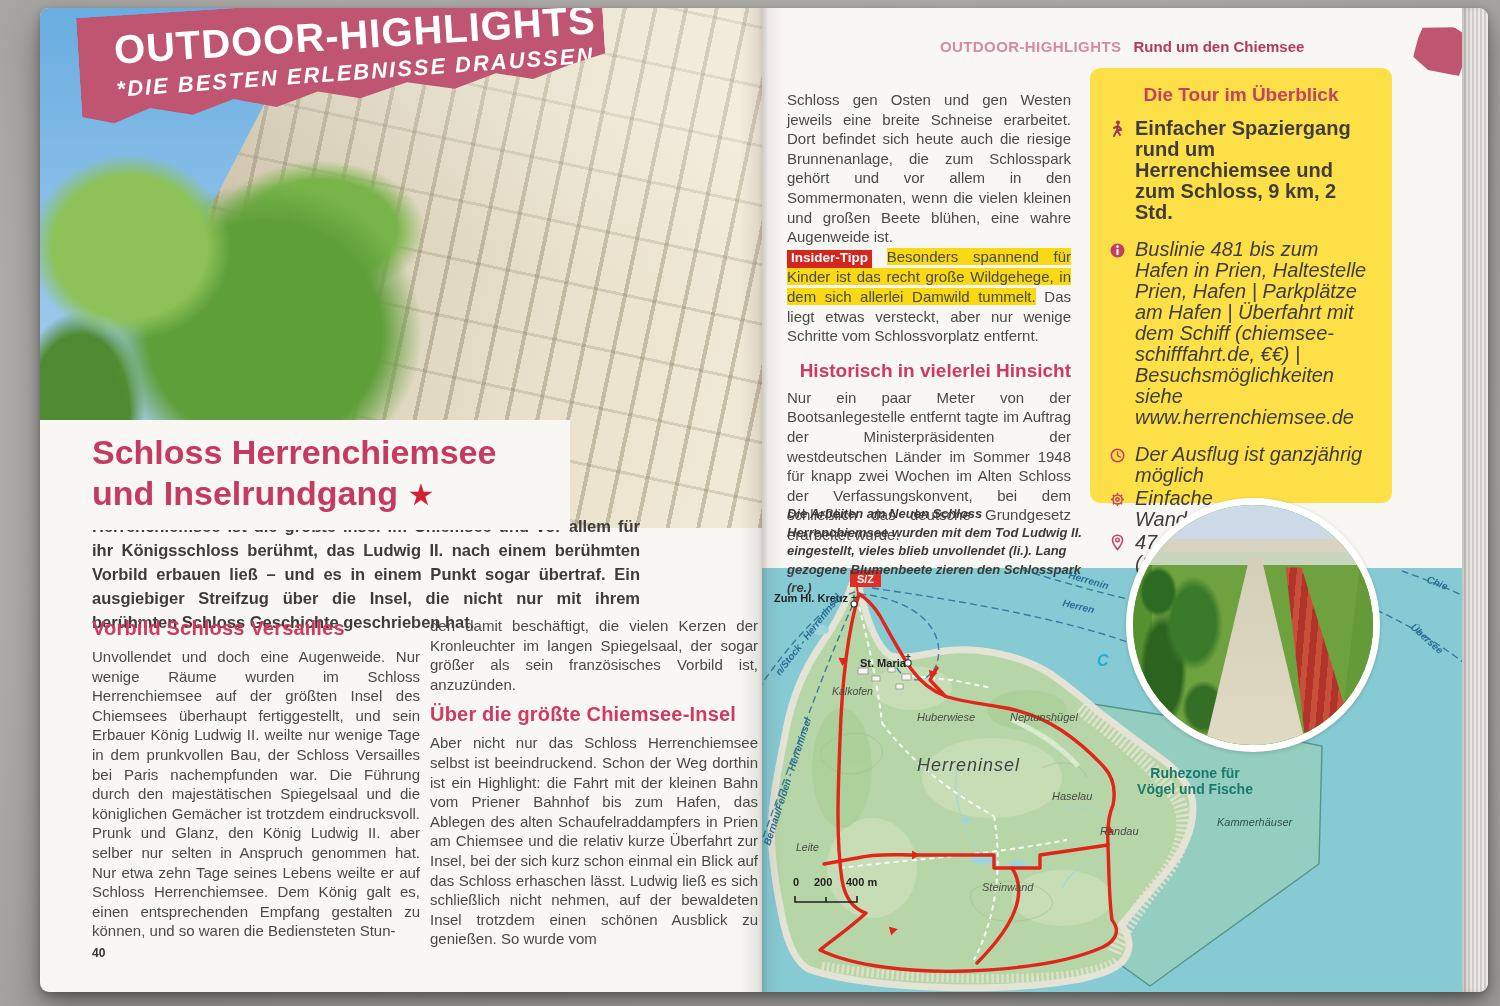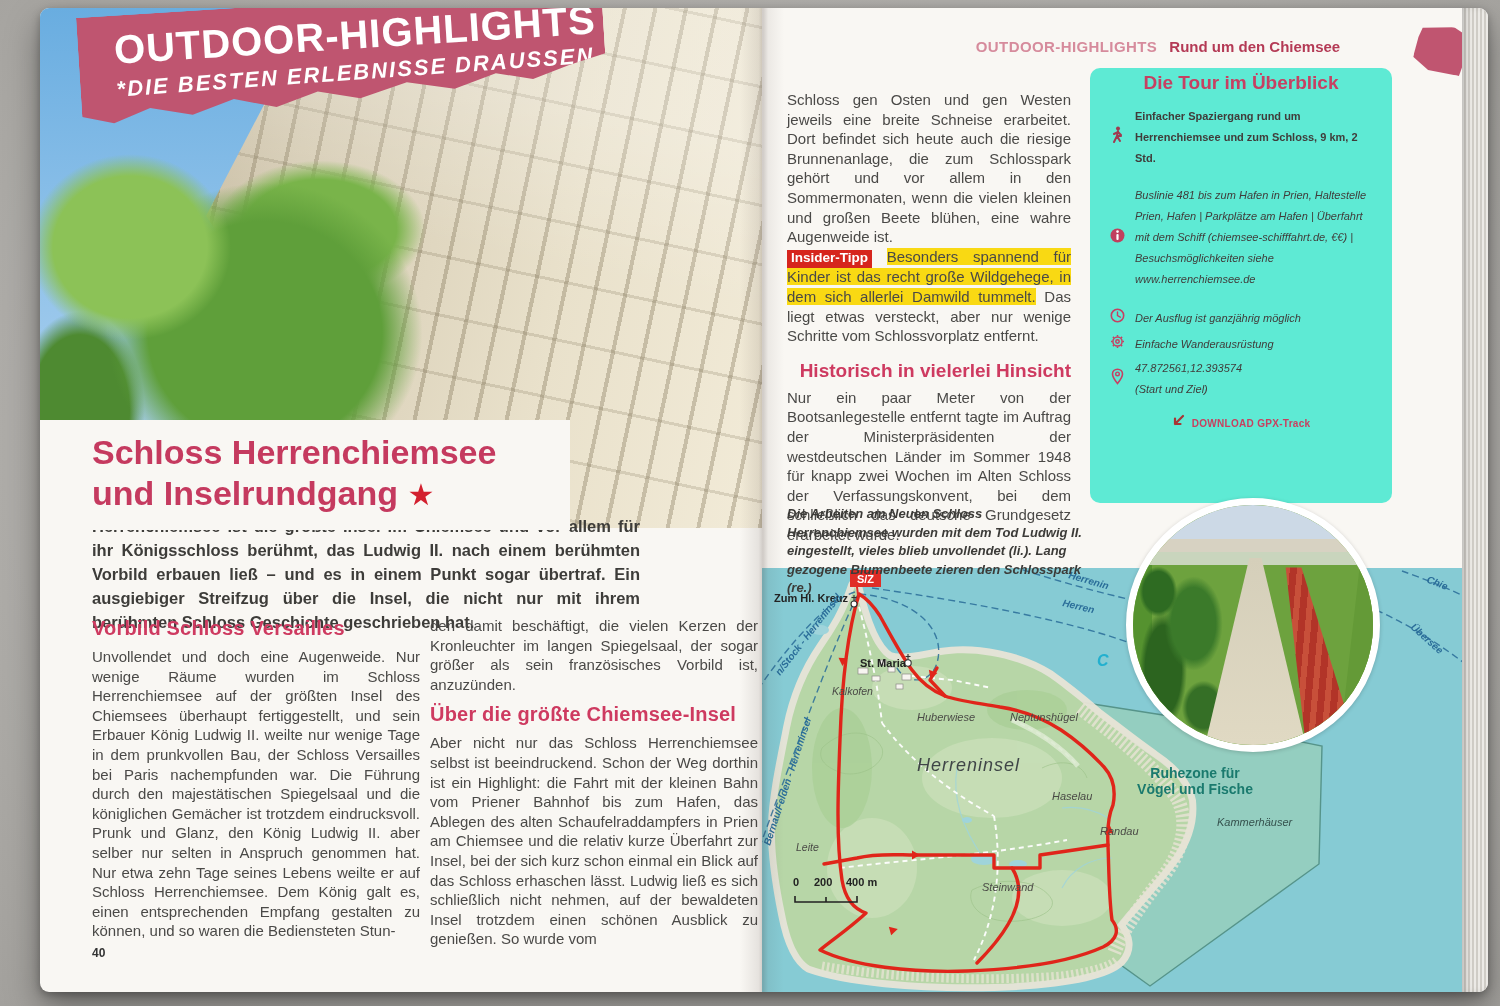--- a/index.html
+++ b/index.html
@@ -52,34 +52,34 @@
   .col p { margin-bottom:8px; }
   .pageno { position:absolute; left:52px; top:938px; font-size:12px; font-weight:bold; color:#333; }
   
   .gutter { position:absolute; left:700px; top:0; width:44px; height:100%; z-index:6; pointer-events:none;
     background:linear-gradient(90deg, rgba(0,0,0,0) 0%, rgba(60,45,40,.10) 42%, rgba(60,45,40,.22) 52%, rgba(60,45,40,.07) 64%, rgba(0,0,0,0) 100%); }
   .fore-edge { position:absolute; right:0; top:0; width:26px; height:100%; z-index:7;
     background:repeating-linear-gradient(90deg,#eceae6 0 2px,#cfccc6 2px 4px);
     border-radius:0 9px 9px 0;
     box-shadow:inset 6px 0 8px -4px rgba(0,0,0,.25); }
   
-  .r-header { position:absolute; left:900px; top:30px; width:436px; text-align:center; font-size:15px; font-weight:bold; z-index:2; }
+  .r-header { position:absolute; left:900px; top:30px; width:436px; text-align:left; font-size:15px; font-weight:bold; z-index:2; }
   .r-header .sec { color:#d68b9c; letter-spacing:.4px; }
   .r-header .chap { color:#b43a55; margin-left:8px; }
   .brush { position:absolute; left:1374px; top:18px; width:54px; height:48px; background:#c05570; transform:rotate(6deg); z-index:2;
     clip-path:polygon(12% 8%,70% 0,100% 18%,96% 64%,88% 100%,30% 94%,0 70%,6% 28%); }
   
   .r-col { position:absolute; left:747px; top:82px; width:284px; text-align:justify; font-size:15px; line-height:19.6px; z-index:2; }
   .r-col h3 { font-size:19px; line-height:23px; color:#ce3a60; margin:13px 0 6px; text-align:right; }
   .chip { background:#d6251d; color:#fff; font-weight:bold; padding:0 4px 16px; font-size:13.5px; }
   .hl { background:#f9d913; }
   
-  .tour-box { position:absolute; left:1050px; top:60px; width:302px; height:435px; background:#5eead4; border-radius:10px; padding:4px 20px 0; z-index:2; }
+  .tour-box { position:absolute; left:1050px; top:60px; width:302px; height:435px; background:#fde047; border-radius:10px; padding:16px 20px 0; z-index:2; }
   .tour-title { text-align:center; font-size:19px; font-weight:bold; color:#c64062; margin-bottom:12px; }
-  .tour-item { display:flex; gap:7px; font-size:11px; line-height:21px; color:#403c3a; margin-bottom:2px;align-items:center; }
+  .tour-item { display:flex; gap:7px; font-size:20px; line-height:21px; color:#403c3a; margin-bottom:2px; }
   .tour-item.b { font-weight:bold; }
   .tour-item.i { font-style:italic; }
   .tour-item .ic { flex:0 0 18px; padding-top:2px; }
   .tour-gap { height:14px; }
   .tour-dl { text-align:center; font-weight:bold; font-size:10px; color:#c8405f; margin-top:14px; letter-spacing:.3px; }
   .tour-dl .arr { color:#a83434; margin-right:4px; }
   
   .caption { position:absolute; left:747px; top:497px; width:296px; font-size:13px; line-height:18.6px; font-style:italic; font-weight:bold; color:#3c3b38; z-index:2; }
   
   .map { position:absolute; left:722px; top:560px; width:700px; height:424px; z-index:1; }

